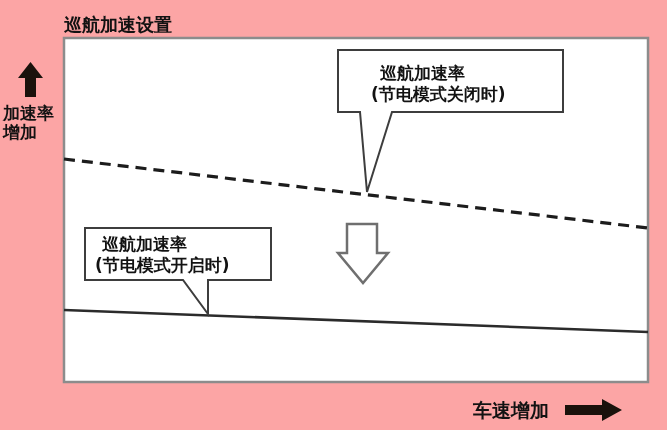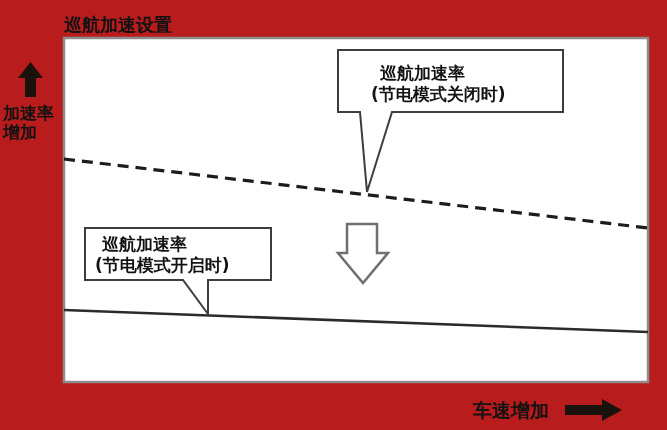--- a/index.html
+++ b/index.html
@@ -1,19 +1,19 @@
 <!DOCTYPE html>
 <html><head>
 <meta charset="utf-8">
 <style>
   html,body{margin:0;padding:0;background:#ffffff;}
   .stage{
     position:relative;
     width:667px;height:430px;
-    background:#b91c1c;
+    background:#fca5a5;
     font-family:"DejaVu Sans","Liberation Sans",sans-serif;
     overflow:hidden;
   }
   svg text{
     font-family:"DejaVu Sans","Liberation Sans",sans-serif;
     font-weight:bold;
     fill:#121212;
   }
   .title-text{font-size:18px;}
   .axis-text{font-size:17px;}

